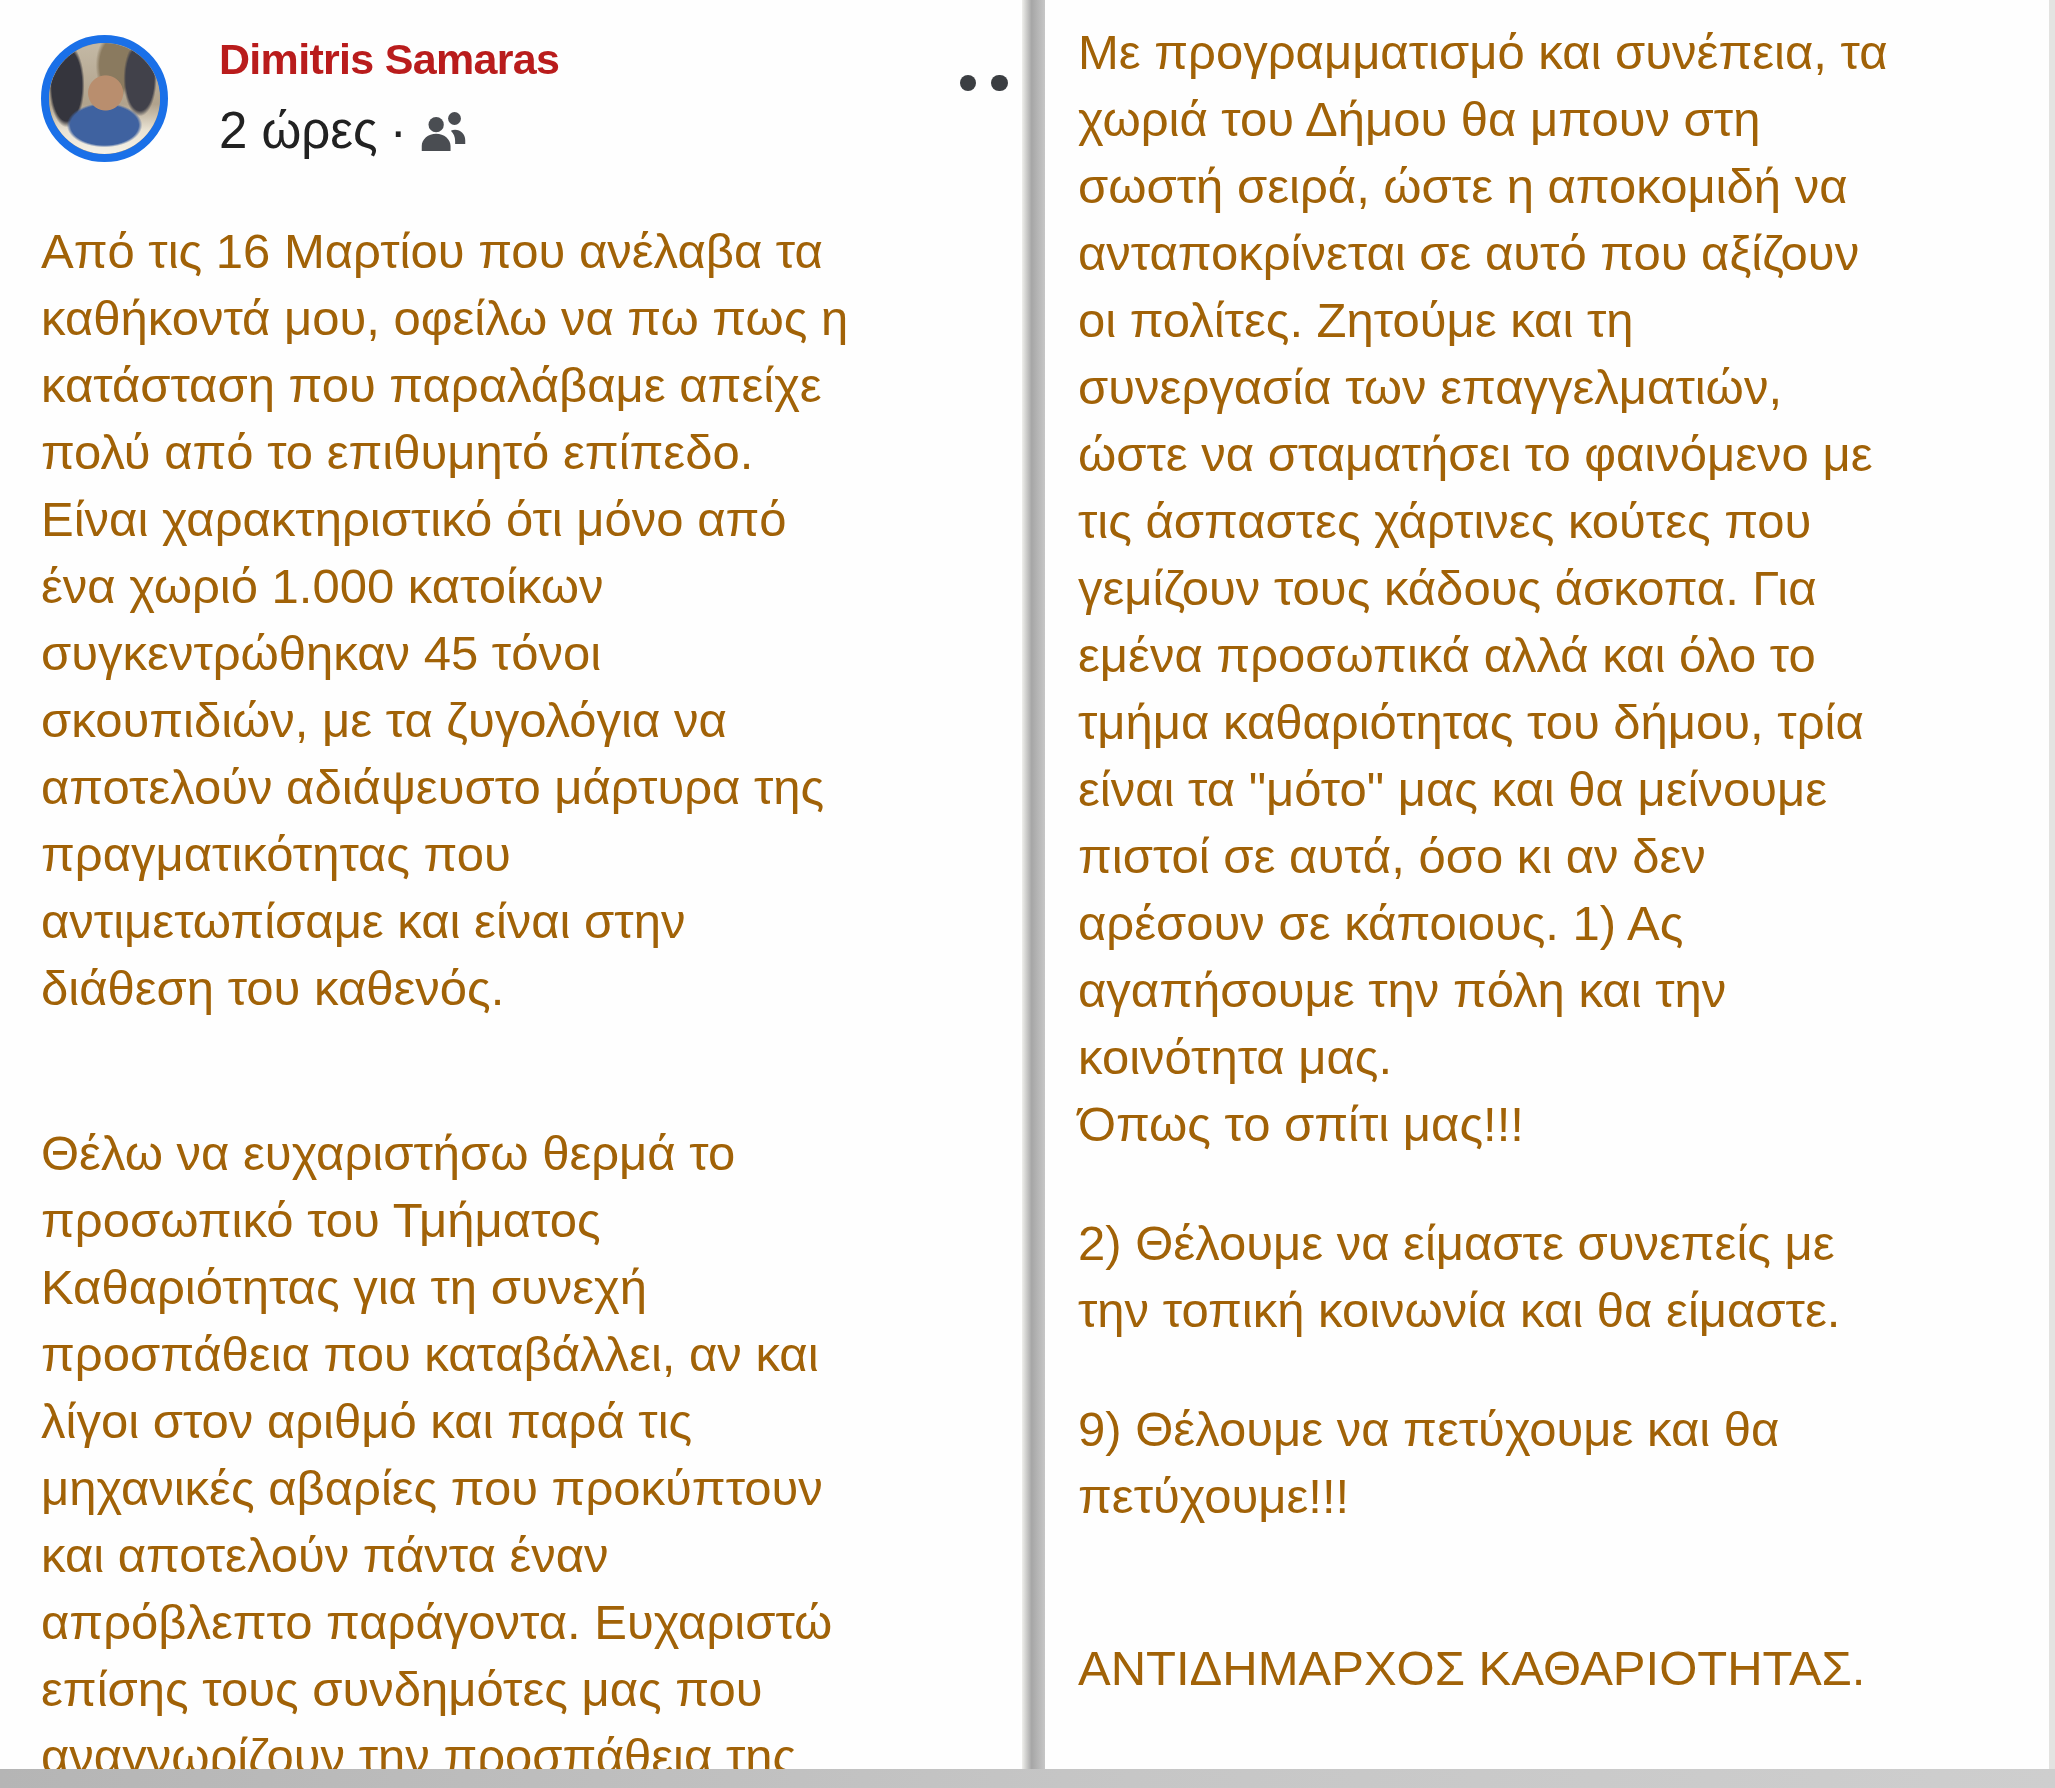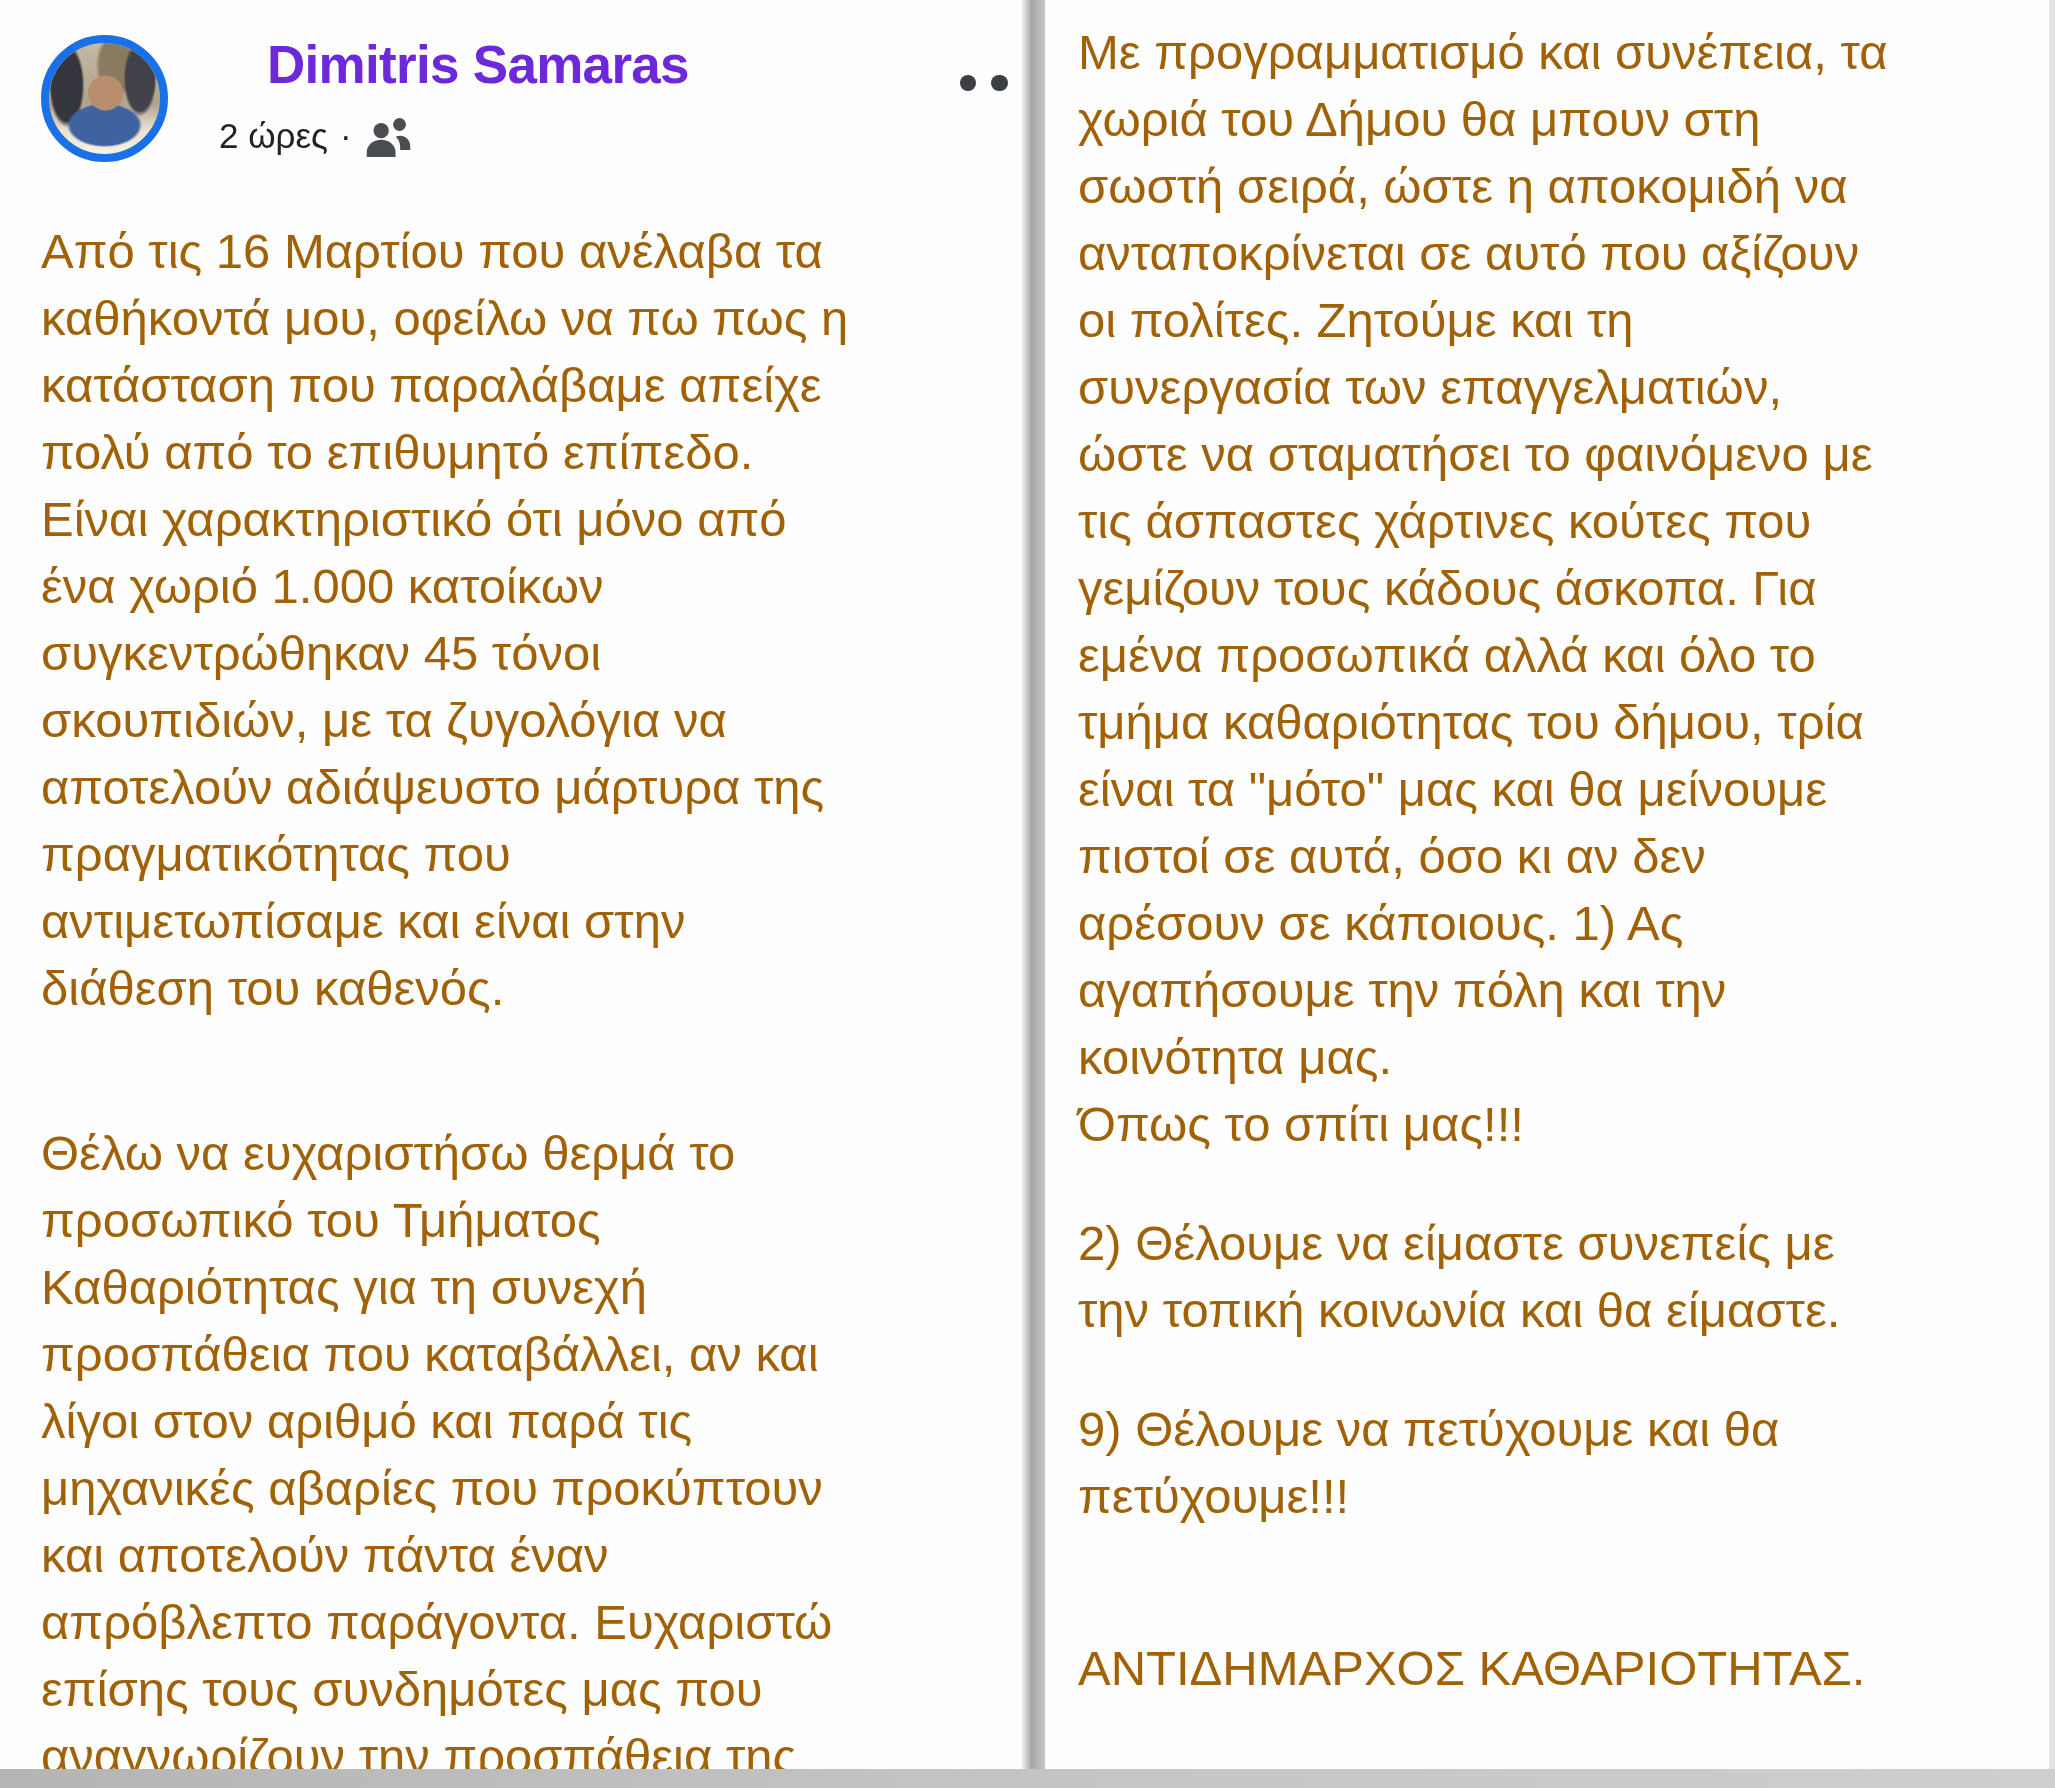--- a/index.html
+++ b/index.html
@@ -39,22 +39,22 @@
     width:100%;height:100%;border-radius:50%;
     background-image:
       radial-gradient(circle 18px at 51% 45%, #b98e6e 0 95%, rgba(0,0,0,0) 100%),
       radial-gradient(ellipse 34% 20% at 50% 74%, #3f62a0 0 90%, rgba(0,0,0,0) 100%),
       radial-gradient(ellipse 16% 38% at 16% 38%, #35353d 0 85%, rgba(0,0,0,0) 100%),
       radial-gradient(ellipse 15% 34% at 82% 32%, #41414a 0 85%, rgba(0,0,0,0) 100%),
       radial-gradient(ellipse 18% 30% at 60% 20%, #8a7a5f 0 80%, rgba(0,0,0,0) 100%),
       linear-gradient(180deg,#c4b9a5 0%,#b0a28c 55%,#e9e2d2 78%,#f6f2e8 100%);
   }
   .head-text{position:absolute;left:187px;top:13.3px;}
-  .author{font-size:53px;font-weight:700;color:#6d28d9;line-height:1.15;letter-spacing:-0.7px;margin-left:48px;}
-  .meta{margin-top:16.3px;display:flex;align-items:center;gap:12px;font-size:35px;color:#222;}
+  .author{font-size:43px;font-weight:700;color:#b91c1c;line-height:1.15;letter-spacing:-0.7px;}
+  .meta{margin-top:16.3px;display:flex;align-items:center;gap:12px;font-size:51px;color:#222;}
   .friends-icon{width:49px;height:44px;margin-top:3px;}
   .more{
     position:absolute;left:928px;top:39px;width:82px;height:44px;
     display:flex;align-items:center;gap:15px;cursor:pointer;
   }
   .more .d{width:16.3px;height:16.3px;border-radius:50%;background:#3b3e42;}
 
   
   .body-text{
     white-space:pre-line;

